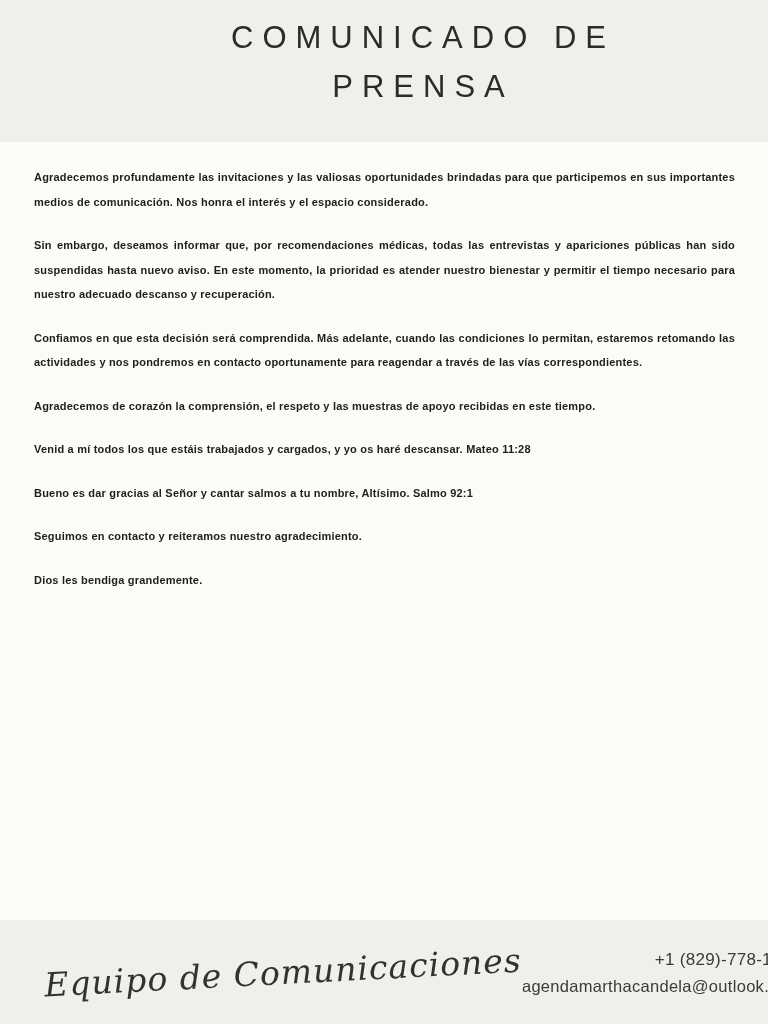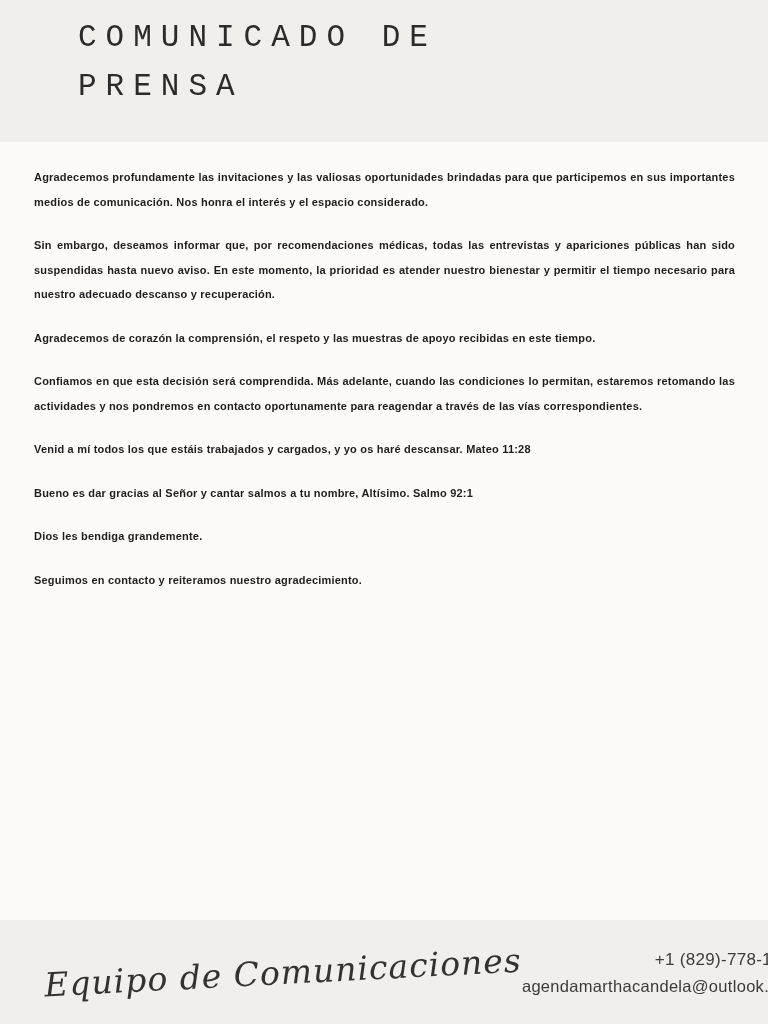--- a/index.html
+++ b/index.html
@@ -21,26 +21,27 @@
   .header-band {
     position: absolute;
     top: 0; left: 0;
     width: 768px;
     height: 142px;
     background: #f0efeb;
     padding: 13px 0 0 78px;
   }
 
   .doc-title {
-    font-family: Liberation Mono, monospace;
+    font-family: Liberation Sans, sans-serif;
     font-weight: 300;
     font-size: 31px;
     line-height: 49px;
     letter-spacing: 9px;
     color: #2b2b2b;
+    text-align: center;
   }
 
   
   .body-content {
     position: absolute;
     top: 142px; left: 0;
     width: 768px;
     height: 778px;
     padding: 23px 33px 0 34px;
     background: transparent;
@@ -111,26 +112,26 @@
   <div class="header-band">
     <div class="doc-title">
       <div>COMUNICADO DE</div>
       <div>PRENSA</div>
     </div>
   </div>
 
   <div class="body-content">
     <p class="para">Agradecemos profundamente las invitaciones y las valiosas oportunidades brindadas para que participemos en sus importantes medios de comunicación. Nos honra el interés y el espacio considerado.</p>
     <p class="para">Sin embargo, deseamos informar que, por recomendaciones médicas, todas las entrevistas y apariciones públicas han sido suspendidas hasta nuevo aviso. En este momento, la prioridad es atender nuestro bienestar y permitir el tiempo necesario para nuestro adecuado descanso y recuperación.</p>
+    <p class="para">Confiamos en que esta decisión será comprendida. Más adelante, cuando las condiciones lo permitan, estaremos retomando las actividades y nos pondremos en contacto oportunamente para reagendar a través de las vías correspondientes.</p>
     <p class="para">Agradecemos de corazón la comprensión, el respeto y las muestras de apoyo recibidas en este tiempo.</p>
-    <p class="para">Confiamos en que esta decisión será comprendida. Más adelante, cuando las condiciones lo permitan, estaremos retomando las actividades y nos pondremos en contacto oportunamente para reagendar a través de las vías correspondientes.</p>
     <p class="para">Venid a mí todos los que estáis trabajados y cargados, y yo os haré descansar. Mateo 11:28</p>
     <p class="para">Bueno es dar gracias al Señor y cantar salmos a tu nombre, Altísimo. Salmo 92:1</p>
+    <p class="para">Seguimos en contacto y reiteramos nuestro agradecimiento.</p>
     <p class="para">Dios les bendiga grandemente.</p>
-    <p class="para">Seguimos en contacto y reiteramos nuestro agradecimiento.</p>
   </div>
 
   <div class="footer-band">
     <div class="signature">Equipo de Comunicaciones</div>
     <div class="contact-block">
       <div class="contact-phone">+1 (829)-778-1995</div>
       <div class="contact-email">agendamarthacandela@outlook.com</div>
     </div>
   </div>
 

